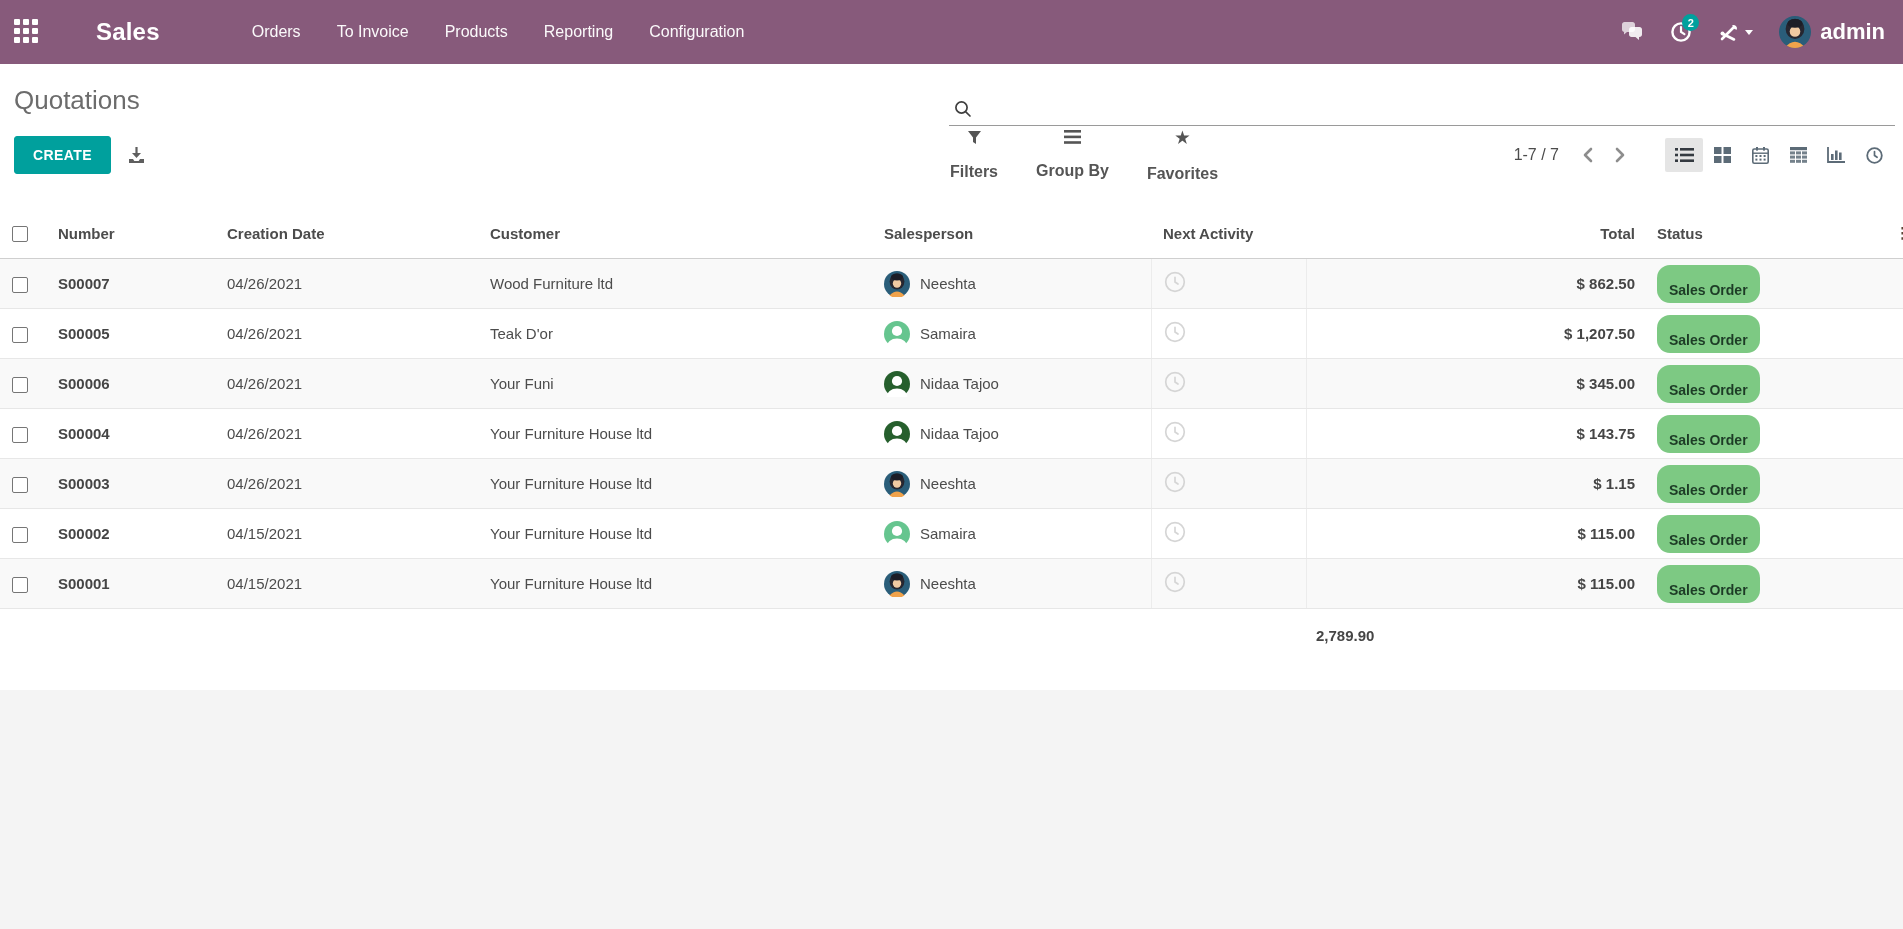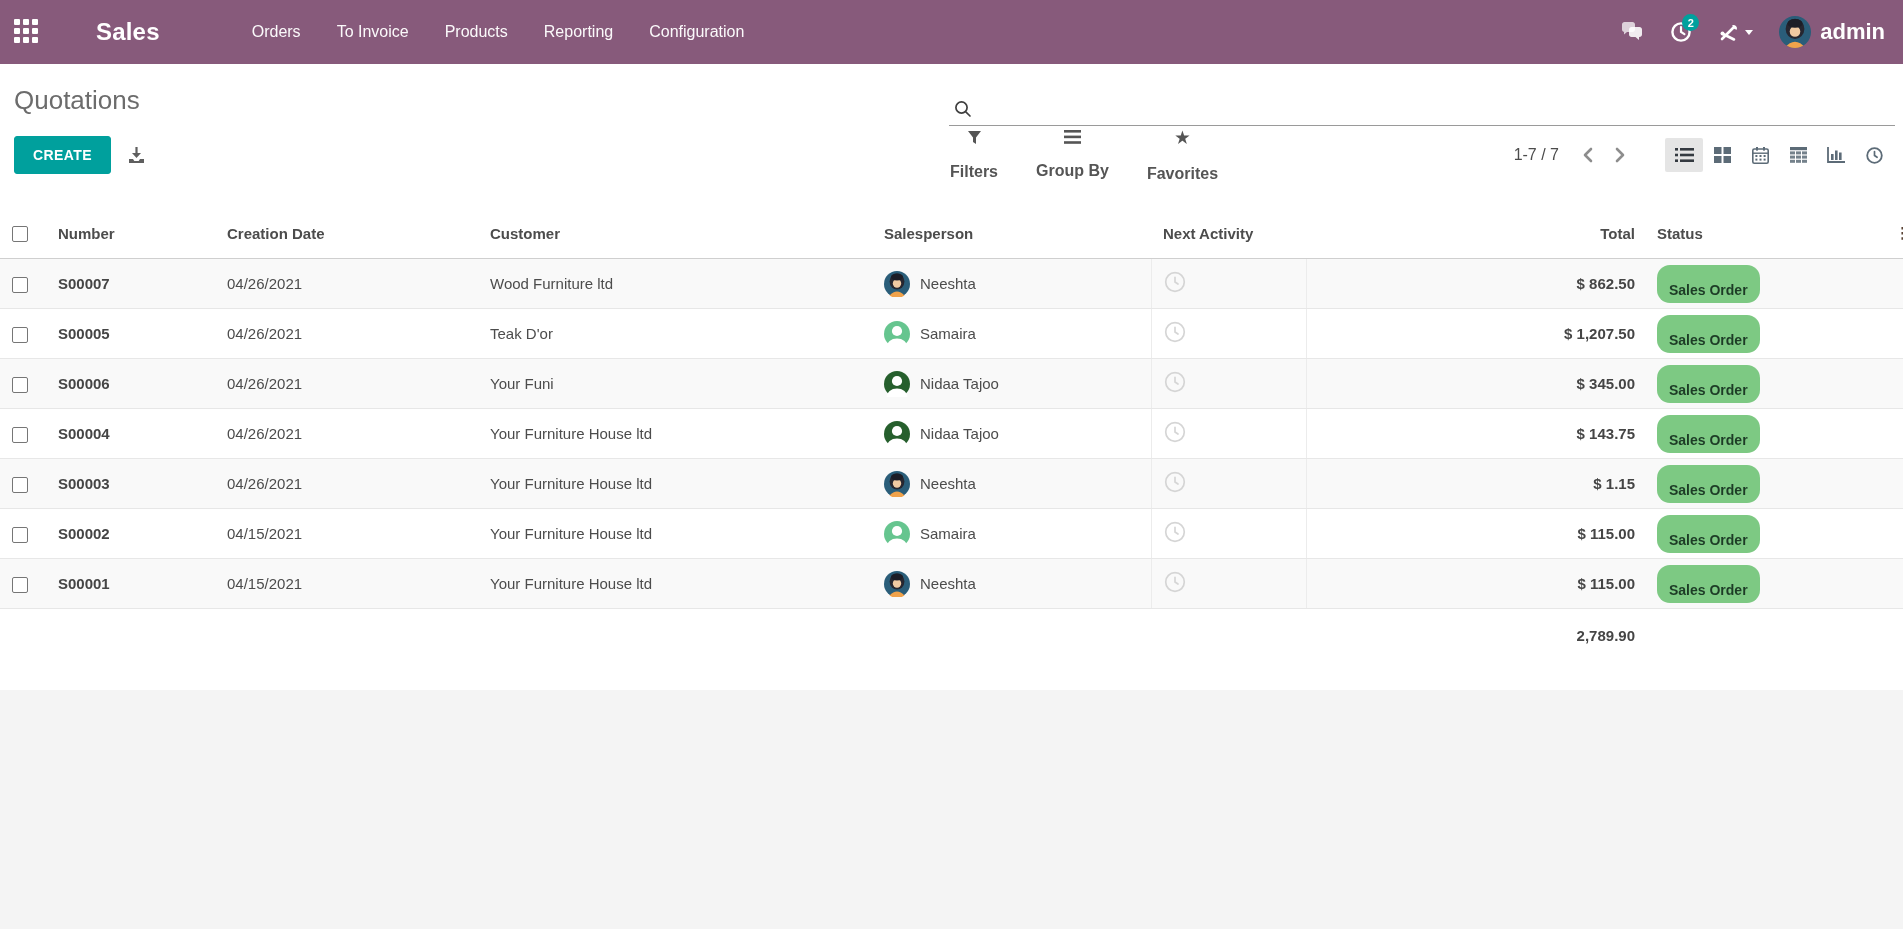--- a/index.html
+++ b/index.html
@@ -48,21 +48,21 @@
   tbody tr:nth-child(odd) { background:#f9f9f9; }
   tbody td.c-activity, tbody td.c-total { border-left:1px solid #ececec; }
   td.c-number { font-weight:bold; color:#454545; }
   td.c-total { text-align:right; font-weight:bold; color:#454545; padding-right:10px; }
   .checkbox { display:inline-block; width:16px; height:16px; border:1px solid #767676; border-radius:2px; background:#fff; vertical-align:middle; cursor:pointer; }
   .sp { display:flex; align-items:center; gap:10px; }
   .badge { display:inline-block; background:#7dc983; color:#1d3b26; font-size:14px; font-weight:bold; padding:17px 12px 5px; border-radius:13px; }
   .activity-clock { display:inline-flex; cursor:pointer; }
   .col-dots { font-size:15px; font-weight:bold; color:#5a4436; text-align:right; cursor:pointer; padding-right:4px; }
   tfoot td { font-size:15px; font-weight:bold; color:#454545; padding:18px 10px; }
-  tfoot td.f-total { text-align:right; }
+  tfoot td.f-total { }
 </style>
 </head>
 <body>
 
 <div class="page">
 
   <div class="navbar">
     <div class="apps-grid">
       <i></i>
         <i></i>

